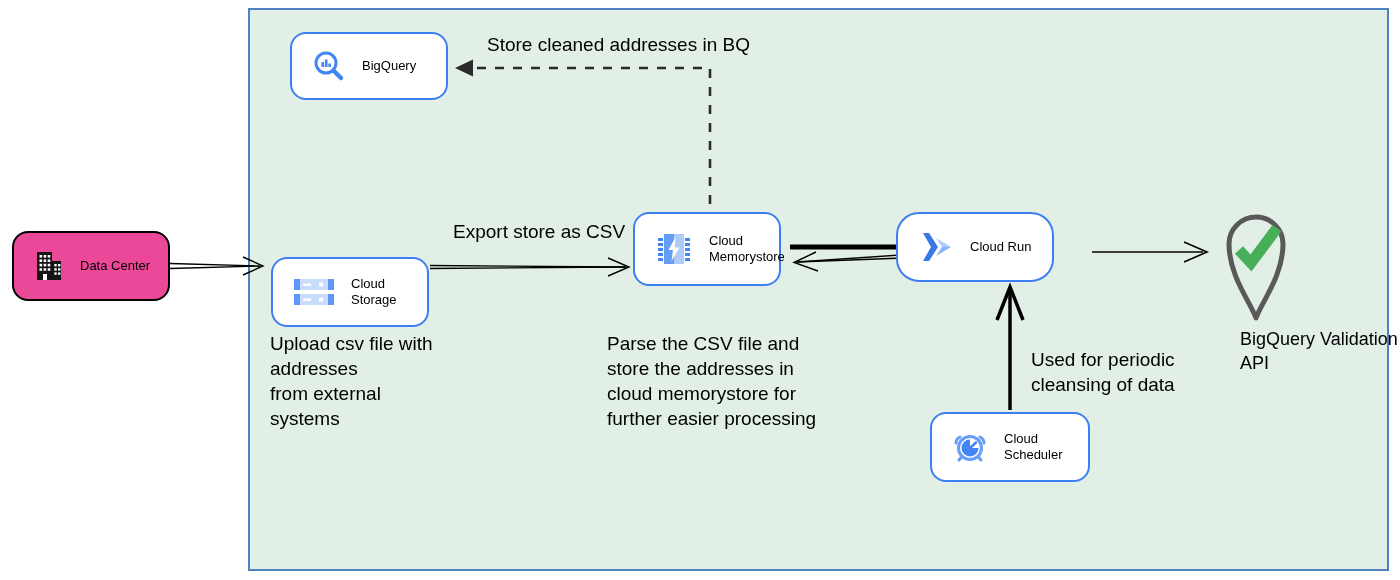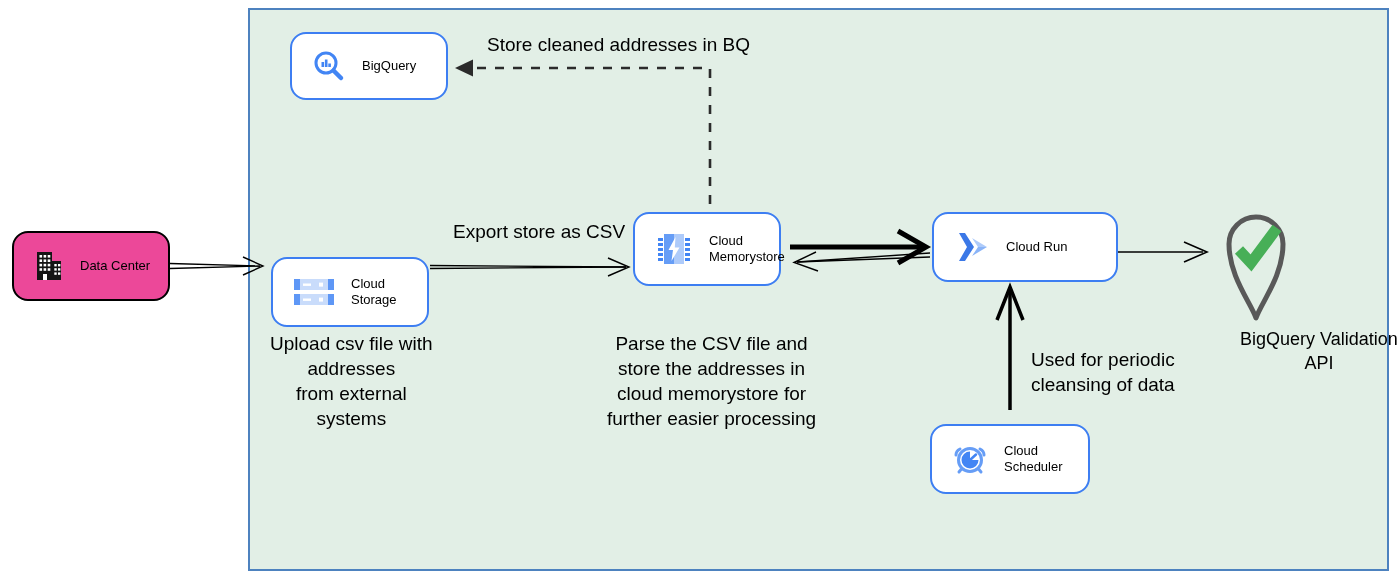--- a/index.html
+++ b/index.html
@@ -12,21 +12,21 @@
     background:#e2efe6;border:2px solid #4d82bf;box-sizing:border-box;
   }
   .node{
     position:absolute;display:flex;align-items:center;box-sizing:border-box;
     background:#ffffff;border:2px solid #3d7ef2;border-radius:16px;
     padding:0 10px 0 20px;z-index:10;
   }
   .node .icon{flex:0 0 auto;display:flex;align-items:center;justify-content:center;margin-right:16px;}
   .node .lbl{font-size:13px;line-height:16px;white-space:pre-line;}
   .node-datacenter{background:#ec4899;border:2px solid #000000;border-radius:16px;}
-  .note{position:absolute;font-size:19px;line-height:25px;white-space:pre-line;z-index:6;text-align:center;}
+  .note{position:absolute;font-size:19px;line-height:25px;white-space:pre-line;z-index:6;}
   .arrows{position:absolute;left:0;top:0;z-index:5;pointer-events:none;}
   .pin-wrap{position:absolute;left:1220px;top:206px;z-index:7;}
 </style>
 </head>
 <body>
 
 <div class="container-zone"></div>
 
 <svg class="arrows" width="1400" height="580" viewBox="0 0 1400 580">
 
@@ -148,32 +148,32 @@
       </g>
       <rect x="9" y="3" width="10" height="30" fill="#669df6"></rect>
       <rect x="19" y="3" width="10" height="30" fill="#aecbfa"></rect>
       <polygon points="20.5,6 13.5,19 18,19 16.5,30 24.5,16.5 19.8,16.5" fill="#ffffff"></polygon>
     </svg>
   </span>
   <span class="lbl">Cloud
 Memorystore</span>
 </div>
 
-<div class="node" style="left:932px;top:212px;width:186px;height:70px;">
+<div class="node" style="left:896px;top:212px;width:158px;height:70px;border-radius:23px;">
   <span class="icon">
     <svg width="36" height="34" viewBox="0 0 36 34">
       <polygon points="24,17 33,17 18,8" fill="#aecbfa"></polygon>
       <polygon points="24,17 33,17 18,26" fill="#8ab4f8"></polygon>
       <polygon points="5,3 11,3 20,17 11,31 5,31 13,17" fill="#3b78e7"></polygon>
     </svg>
   </span>
   <span class="lbl">Cloud Run</span>
 </div>
 
-<div class="node" style="left:930px;top:424px;width:160px;height:70px;align-items:center;">
+<div class="node" style="left:930px;top:412px;width:160px;height:70px;align-items:center;">
   <span class="icon">
     <svg width="36" height="36" viewBox="0 0 36 36">
       <path d="M8,8 Q4,10 4,14" stroke="#669df6" stroke-width="3" fill="none" stroke-linecap="round"></path>
       <path d="M28,8 Q32,10 32,14" stroke="#669df6" stroke-width="3" fill="none" stroke-linecap="round"></path>
       <circle cx="18" cy="19" r="11.5" fill="#ffffff" stroke="#669df6" stroke-width="3"></circle>
       <path d="M18,19 L18,10.5 A8.5,8.5 0 1,0 26.5,19 Z" fill="#4285f4"></path>
       <path d="M18,19 L24,13.5" stroke="#4285f4" stroke-width="2.5" fill="none" stroke-linecap="round"></path>
       <line x1="9" y1="28.5" x2="7" y2="31" stroke="#669df6" stroke-width="3" stroke-linecap="round"></line>
       <line x1="27" y1="28.5" x2="29" y2="31" stroke="#669df6" stroke-width="3" stroke-linecap="round"></line>
     </svg>

